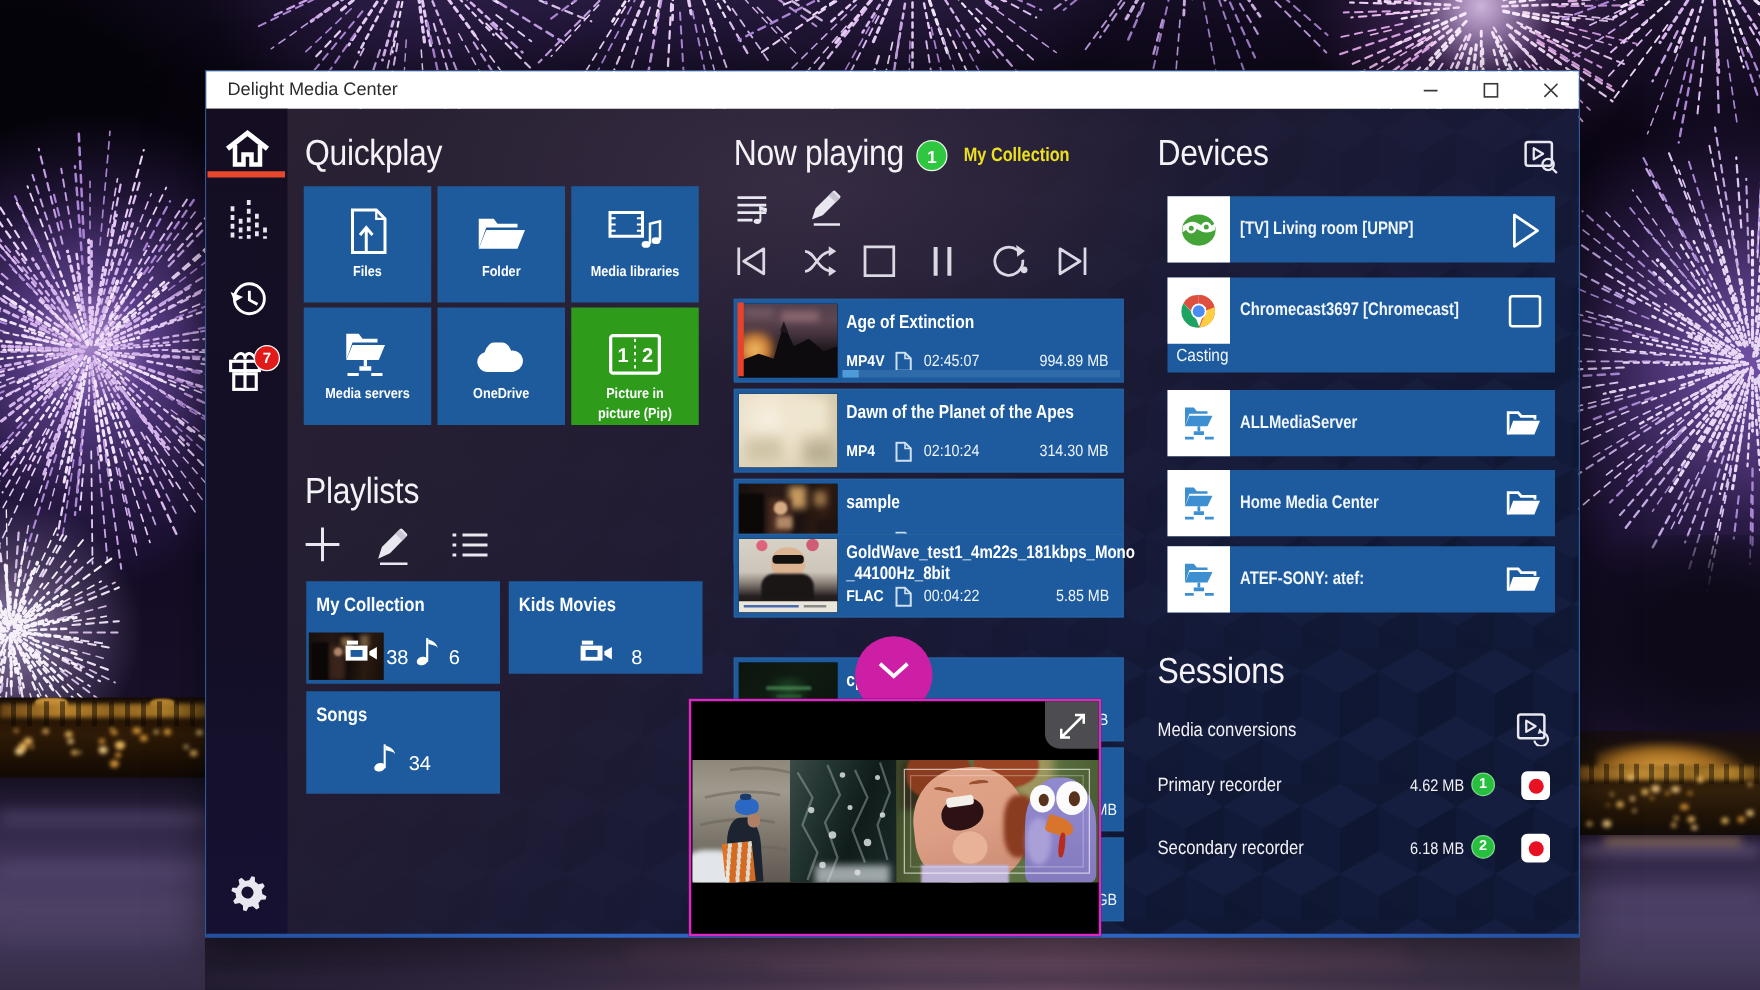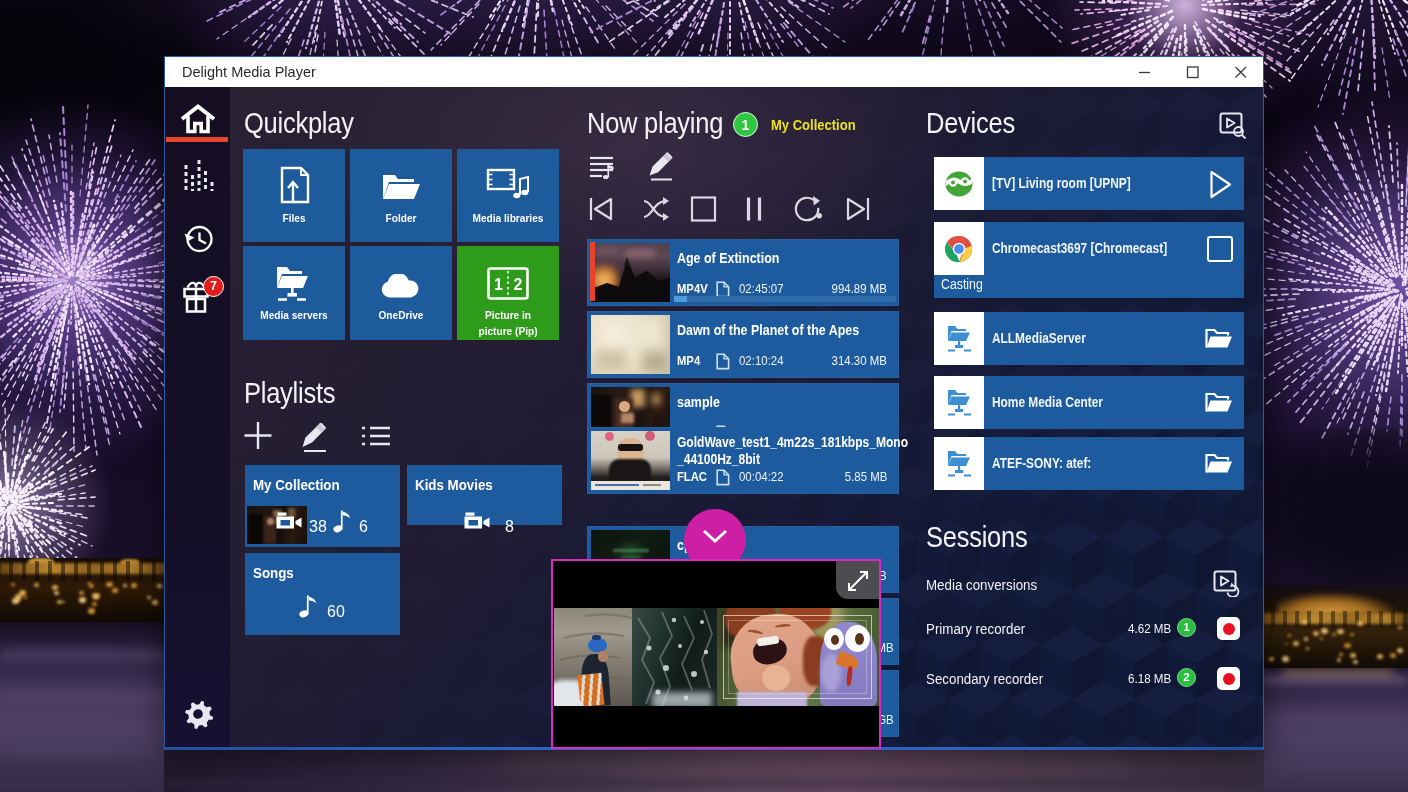--- a/index.html
+++ b/index.html
@@ -1459,21 +1459,21 @@
         <stop offset="0" stop-color="#4a3a52" stop-opacity="0.5"></stop>
         <stop offset="1" stop-color="#4a3a52" stop-opacity="0"></stop>
       </radialGradient>
     </defs>
     <rect width="1098" height="662" fill="url(#cubes)"></rect>
     <rect width="1098" height="662" fill="url(#winfade)"></rect>
     <ellipse cx="470" cy="60" rx="320" ry="160" fill="url(#npglow)"></ellipse>
   </svg>
 <div id="win"></div>
 <div id="titlebar">
-    <span class="t">Delight Media Player</span>
+    <span class="t">Delight Media Center</span>
     <svg class="abs" style="left:970px;top:0;" width="128" height="30">
       <line x1="4" y1="15.5" x2="15" y2="15.5" stroke="#3a3a3a" stroke-width="1.3"></line>
       <rect x="52.5" y="10" width="10.5" height="10.5" fill="none" stroke="#3a3a3a" stroke-width="1.3"></rect>
       <path d="M100.5 10 L111 20.5 M111 10 L100.5 20.5" stroke="#3a3a3a" stroke-width="1.3"></path>
     </svg>
   </div>
 <div id="sidebar"></div>
 <svg class="abs" style="left:165px;top:87px;" width="65" height="662">
 <g fill="none" stroke="#fff">
 <g transform="translate(33,33)">
@@ -1592,39 +1592,39 @@
     <path d="M19.5,9 L25.5,5.5 V15.5 L19.5,12 Z" fill="#fff"></path>
     <rect x="4.5" y="8" width="9.5" height="5.5" fill="#1d5b9e"></rect>
   </svg>
 <div class="cnt" style="left:309px;top:518px;">38</div>
 <svg class="abs" style="left:333px;top:508px;" width="19" height="25" viewBox="0 0 19 25">
     <ellipse cx="4.8" cy="20.8" rx="4.5" ry="3.3" fill="#fff" transform="rotate(-20 4.8 20.8)"></ellipse>
     <rect x="7.9" y="2.5" width="1.7" height="19" fill="#fff"></rect>
     <path d="M7.9,2.5 C12,4.5 16.5,5.5 17.2,10.5 C16.2,8.2 12,7.8 9.6,7.2 L9.6,4.2 Z" fill="#fff"></path>
   </svg>
 <div class="cnt" style="left:359px;top:518px;">6</div>
-<div class="ptile" style="left:407px;top:465px;width:155px;height:60px;">
+<div class="ptile" style="left:407px;top:465px;width:155px;height:74px;">
     <div class="pt">Kids Movies</div>
   </div>
 <svg class="abs" style="left:464px;top:512px;" width="26" height="17" viewBox="0 0 26 17">
     <rect x="1.5" y="0.5" width="9" height="3.2" fill="#fff"></rect>
     <rect x="0.5" y="4.5" width="17.5" height="12" fill="#fff"></rect>
     <path d="M19.5,9 L25.5,5.5 V15.5 L19.5,12 Z" fill="#fff"></path>
     <rect x="4.5" y="8" width="9.5" height="5.5" fill="#1d5b9e"></rect>
   </svg>
 <div class="cnt" style="left:505px;top:518px;">8</div>
 <div class="ptile" style="left:245px;top:553px;width:155px;height:82px;">
     <div class="pt">Songs</div>
   </div>
 <svg class="abs" style="left:299px;top:593px;" width="19" height="25" viewBox="0 0 19 25">
     <ellipse cx="4.8" cy="20.8" rx="4.5" ry="3.3" fill="#fff" transform="rotate(-20 4.8 20.8)"></ellipse>
     <rect x="7.9" y="2.5" width="1.7" height="19" fill="#fff"></rect>
     <path d="M7.9,2.5 C12,4.5 16.5,5.5 17.2,10.5 C16.2,8.2 12,7.8 9.6,7.2 L9.6,4.2 Z" fill="#fff"></path>
   </svg>
-<div class="cnt" style="left:327px;top:603px;">60</div>
+<div class="cnt" style="left:327px;top:603px;">34</div>
 <h1 class="sec" style="left:587px;top:107px;">Now playing</h1>
 <div class="abs" style="left:733px;top:112px;width:25px;height:25px;border-radius:50%;background:#2fc73f;border:1.5px solid #e8f6ea;color:#fff;font-size:14px;font-weight:700;text-align:center;line-height:24px;">1</div>
 <div class="abs" style="left:771px;top:116px;font-size:15.5px;font-weight:700;color:#ece11e;transform:scaleX(.84);transform-origin:0 0;">My Collection</div>
 <svg class="abs" style="left:589px;top:155px;" width="90" height="26" viewBox="0 0 90 26">
 <g stroke="#e9e7ef" fill="none" stroke-width="2.2">
 <line x1="1" y1="3" x2="24" y2="3"></line>
 <line x1="1" y1="9" x2="24" y2="9"></line>
 <line x1="1" y1="15" x2="24" y2="15"></line>
 <line x1="1" y1="21" x2="13" y2="21"></line>
 <g fill="#e9e7ef" stroke="none">

